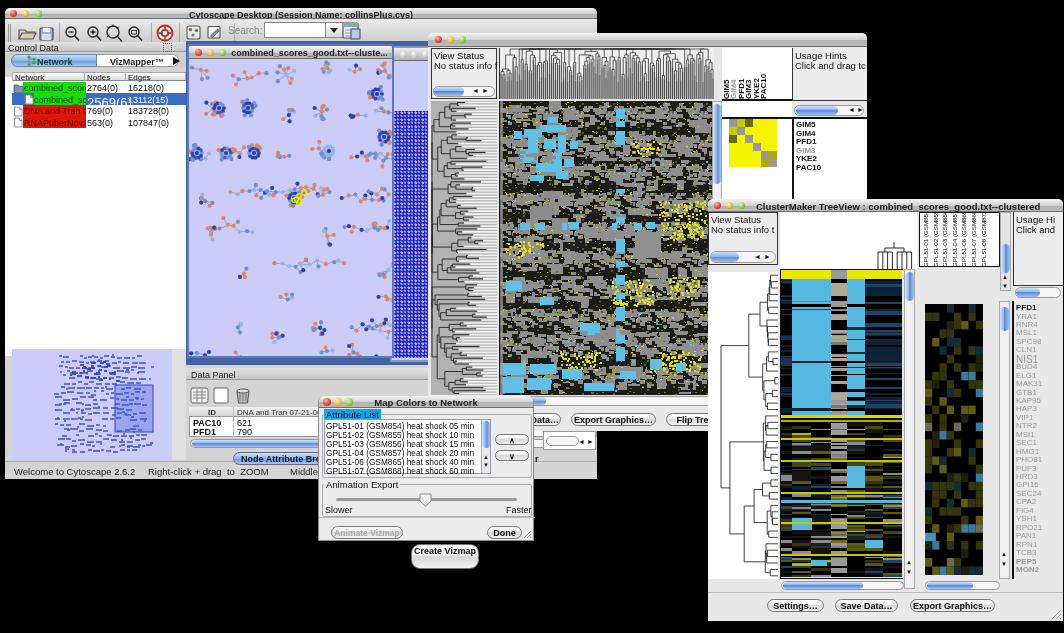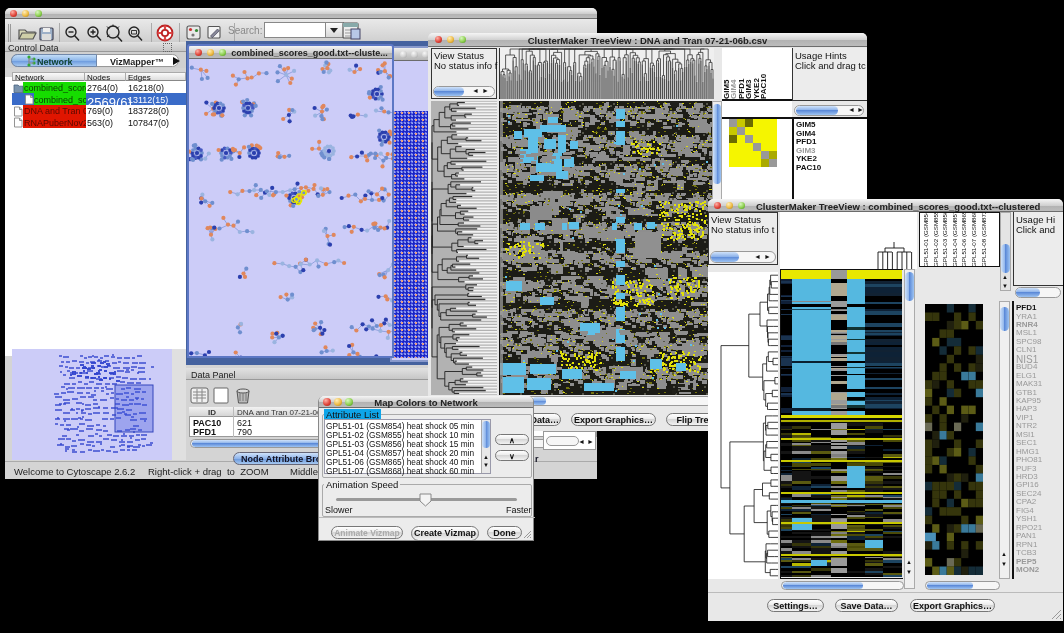--- a/index.html
+++ b/index.html
@@ -15,20 +15,21 @@
 .sb{position:absolute;background:#f6f6f6;border:1px solid #999;border-radius:6px}
 .sbthumb{position:absolute;border-radius:5px;background:linear-gradient(180deg,#cfe2fa,#8fb4ea 45%,#5c8ad8 50%,#9ec4f2)}
 .sbthumbv{position:absolute;border-radius:5px;background:linear-gradient(90deg,#cfe2fa,#8fb4ea 45%,#5c8ad8 50%,#9ec4f2)}
 .lbl{position:absolute;white-space:nowrap}
 </style></head><body>
 <div class="win" style="left:5px;top:8px;width:592px;height:471px;background:#d4d4d4">
     <div class="tbar" style="height:11px"></div>
     <div class="tl r" style="left:5px;top:2px"></div>
     <div class="tl y" style="left:17px;top:2px"></div>
     <div class="tl g" style="left:30px;top:2px"></div>
+    <div class="ttext" style="top:1.5px;font-size:9px">Cytoscape Desktop (Session Name: collinsPlus.cys)</div>
     <div style="position:absolute;left:0;top:11px;width:592px;height:30px;background:linear-gradient(180deg,#e9e9e9,#d2d2d2 70%,#c2c2c2);border-bottom:1px solid #888"></div>
     <div style="position:absolute;left:3px;top:16px;width:1px;height:20px;background:#999"></div>
     <div style="position:absolute;left:5px;top:16px;width:1px;height:20px;background:#999"></div>
     <div style="position:absolute;left:54px;top:15px;width:1px;height:22px;background:#aaa"></div>
     <div style="position:absolute;left:146px;top:15px;width:1px;height:22px;background:#aaa"></div>
     <div style="position:absolute;left:174px;top:15px;width:1px;height:22px;background:#aaa"></div>
     <div style="position:absolute;left:229px;top:15px;width:1px;height:22px;background:#aaa"></div>
     <svg style="position:absolute;left:8px;top:9px" width="350" height="33">
 <g fill="none" stroke="#444" stroke-width="1.2">
 <path d="M6 22V13h6l2 2h8v2" fill="#d8d8b8" stroke="#555"></path>
@@ -715,21 +716,20 @@
   </div>
 <div style="position:absolute;left:543px;top:431px;width:53px;height:19px;background:#fff;border:1px solid #999"></div>
 <div class="sb" style="left:546px;top:436px;width:33px;height:10px;border-radius:5px"></div>
 <div class="lbl" style="left:578px;top:438px;font-size:7px;color:#111">◄</div>
 <div class="lbl" style="left:587px;top:438px;font-size:7px;color:#111">►</div>
 <div class="win" style="left:428px;top:33px;width:439px;height:398px">
     <div class="tbar" style="height:14px"></div>
     <div class="tl r" style="left:7px;top:3px"></div>
     <div class="tl y" style="left:19px;top:3px"></div>
     <div class="tl g" style="left:31px;top:3px"></div>
-    <div class="ttext" style="top:2px;font-size:9.5px">ClusterMaker TreeView : DNA and Tran 07-21-06b.csv</div>
     <div style="position:absolute;left:3px;top:15px;width:66px;height:51px;background:#ececec;border:1px solid #333"></div>
     <div class="lbl" style="left:6px;top:17px;font-size:9.5px;color:#111">View Status</div>
     <div class="lbl" style="left:6px;top:27px;font-size:9.5px;color:#111">No status info f</div>
     <div class="sb" style="left:5px;top:53px;width:62px;height:11px"></div>
     <div class="sbthumb" style="left:6px;top:54px;width:30px;height:9px"></div>
     <div class="lbl" style="left:44px;top:54px;font-size:7px;color:#111">◄</div>
     <div class="lbl" style="left:54px;top:54px;font-size:7px;color:#111">►</div>
     <div style="position:absolute;left:71px;top:15px;width:214px;height:51px;border-left:1px solid #333;border-bottom:2px solid #111"><svg width="214" height="51">
         <rect width="214" height="51" fill="#efefef"></rect>
         <path d="M1.0 25.7V51M3.0 28.3V51M5.0 29.5V51M7.1 32.7V51M9.1 28.3V51M11.1 32.3V51M13.1 12.6V51M15.1 22.2V51M17.2 32.8V51M19.2 26.3V51M21.2 31.8V51M23.2 14.5V51M25.2 22.3V51M27.3 17.4V51M29.3 24.0V51M31.3 24.6V51M33.3 12.3V51M35.3 16.8V51M37.3 18.1V51M39.4 32.2V51M41.4 28.8V51M43.4 15.5V51M45.4 29.5V51M47.4 15.1V51M49.5 25.6V51M51.5 14.8V51M53.5 12.0V51M55.5 31.2V51M57.5 16.6V51M59.6 16.7V51M61.6 33.6V51M63.6 31.2V51M65.6 18.4V51M67.6 33.2V51M69.7 23.9V51M71.7 26.9V51M73.7 16.5V51M75.7 32.7V51M77.7 27.2V51M79.7 33.3V51M81.8 31.7V51M83.8 18.6V51M85.8 19.9V51M87.8 15.7V51M89.8 15.2V51M91.9 13.4V51M93.9 18.6V51M95.9 25.3V51M97.9 12.1V51M99.9 26.9V51M102.0 19.4V51M104.0 18.8V51M106.0 30.0V51M108.0 22.6V51M110.0 18.9V51M112.0 22.6V51M114.1 27.5V51M116.1 13.3V51M118.1 33.5V51M120.1 12.5V51M122.1 28.5V51M124.2 30.6V51M126.2 12.4V51M128.2 29.3V51M130.2 20.1V51M132.2 24.7V51M134.3 12.2V51M136.3 13.0V51M138.3 16.0V51M140.3 33.0V51M142.3 16.3V51M144.3 28.6V51M146.4 32.5V51M148.4 32.7V51M150.4 19.6V51M152.4 19.8V51M154.4 23.5V51M156.5 29.1V51M158.5 14.4V51M160.5 28.5V51M162.5 29.5V51M164.5 30.9V51M166.6 12.8V51M168.6 32.8V51M170.6 14.0V51M172.6 19.5V51M174.6 25.4V51M176.7 32.2V51M178.7 19.5V51M180.7 32.3V51M182.7 24.0V51M184.7 18.9V51M186.7 19.0V51M188.8 15.9V51M190.8 13.7V51M192.8 15.3V51M194.8 27.2V51M196.8 33.9V51M198.9 15.6V51M200.9 13.1V51M202.9 33.7V51M204.9 23.7V51M206.9 20.9V51M209.0 17.2V51M211.0 25.1V51M213.0 30.2V51" stroke="#4f4f4f" stroke-width="1.3" fill="none"></path>
@@ -1931,21 +1931,21 @@
         <rect x="50.8" y="262.5" width="7.2" height="8.5" fill="#142c38"></rect>
         <rect x="0" y="228.7" width="10.9" height="8.5" fill="#4a90b8"></rect>
       </svg></div>
     <div style="position:absolute;left:291px;top:102px;width:11px;height:278px;background:#f0f0f0;border:1px solid #aaa"></div>
     <div class="sbthumbv" style="left:292px;top:108px;width:9px;height:24px"></div>
     <div class="lbl" style="left:293px;top:352px;font-size:6px;color:#111">▲</div>
     <div class="lbl" style="left:293px;top:362px;font-size:6px;color:#111">▼</div>
     <div style="position:absolute;left:304px;top:102px;width:2px;height:278px;background:#111"></div>
     <div class="lbl" style="left:308px;top:104.0px;font-size:8px;font-weight:bold;color:#111">PFD1</div>
     <div class="lbl" style="left:308px;top:112.5px;font-size:8px;font-weight:normal;color:#999">YRA1</div>
-    <div class="lbl" style="left:308px;top:120.9px;font-size:8px;font-weight:bold;color:#999">RNR4</div>
+    <div class="lbl" style="left:308px;top:120.9px;font-size:8px;font-weight:normal;color:#999">RNR4</div>
     <div class="lbl" style="left:308px;top:129.3px;font-size:8px;font-weight:normal;color:#999">MSL1</div>
     <div class="lbl" style="left:308px;top:137.8px;font-size:8px;font-weight:normal;color:#999">SPC98</div>
     <div class="lbl" style="left:308px;top:146.2px;font-size:8px;font-weight:normal;color:#999">CLN1</div>
     <div class="lbl" style="left:308px;top:154.7px;font-size:10px;font-weight:normal;color:#999">NIS1</div>
     <div class="lbl" style="left:308px;top:163.1px;font-size:8px;font-weight:normal;color:#999">BUD4</div>
     <div class="lbl" style="left:308px;top:171.6px;font-size:8px;font-weight:normal;color:#999">ELG1</div>
     <div class="lbl" style="left:308px;top:180.1px;font-size:8px;font-weight:normal;color:#999">MAK31</div>
     <div class="lbl" style="left:308px;top:188.5px;font-size:8px;font-weight:normal;color:#999">GTB1</div>
     <div class="lbl" style="left:308px;top:196.9px;font-size:8px;font-weight:normal;color:#999">KAP95</div>
     <div class="lbl" style="left:308px;top:205.4px;font-size:8px;font-weight:normal;color:#999">HAP3</div>
@@ -1995,26 +1995,26 @@
     <div class="lbl" style="left:7px;top:51.5px;font-size:8.3px;color:#111">GPL51-04 (GSM857) heat shock 20 min</div>
     <div class="lbl" style="left:7px;top:60.5px;font-size:8.3px;color:#111">GPL51-06 (GSM865) heat shock 40 min</div>
     <div class="lbl" style="left:7px;top:69.5px;font-size:8.3px;color:#111">GPL51-07 (GSM868) heat shock 60 min</div>
     <div style="position:absolute;left:162px;top:24px;width:9px;height:53px;background:#e8e8e8;border-left:1px solid #aaa"></div>
     <div class="sbthumbv" style="left:163px;top:25px;width:8px;height:27px"></div>
     <div class="lbl" style="left:164px;top:58px;font-size:6px;color:#111">▲</div>
     <div class="lbl" style="left:164px;top:66px;font-size:6px;color:#111">▼</div>
     <div class="abtn" style="left:176px;top:38px;width:34px;height:11px;font-size:8px;line-height:11px">∧</div>
     <div class="abtn" style="left:176px;top:54px;width:34px;height:11px;font-size:8px;line-height:11px">∨</div>
     <div style="position:absolute;left:3px;top:88px;width:210px;height:33px;border:1px solid #aaa;border-radius:2px"></div>
-    <div class="lbl" style="left:5px;top:83px;font-size:9.5px;color:#111;background:#ececec;padding:0 2px">Animation Speed</div>
+    <div class="lbl" style="left:5px;top:83px;font-size:9.5px;color:#111;background:#ececec;padding:0 2px">Animation Export</div>
     <div style="position:absolute;left:17px;top:102px;width:181px;height:3px;background:#999;border-radius:2px"></div>
     <svg style="position:absolute;left:100px;top:96px" width="13" height="15">
       <path d="M1 2h11v7l-5.5 5L1 9z" fill="#f4f4f4" stroke="#888"></path>
     </svg>
     <div class="lbl" style="left:6px;top:109px;font-size:9px;color:#111">Slower</div>
     <div class="lbl" style="left:187px;top:109px;font-size:9px;color:#111">Faster</div>
     <div style="position:absolute;left:0px;top:121px;width:216px;height:1px;background:#bbb"></div>
     <div class="abtn" style="left:12px;top:130px;width:72px;height:13px;font-size:8.5px;line-height:13px;color:#aaa">Animate Vizmap</div>
-    <div class="abtn" style="left:92px;top:130px;width:68px;height:15px;font-size:9px;line-height:13px">Create Vizmap</div>
+    <div class="abtn" style="left:92px;top:148px;width:68px;height:25px;font-size:9px;line-height:13px">Create Vizmap</div>
     <div class="abtn" style="left:168px;top:130px;width:35px;height:13px;font-size:9px;line-height:13px">Done</div>
     <svg style="position:absolute;right:1px;bottom:1px" width="10" height="10">
       <path d="M2 9L9 2M5 9L9 5M8 9L9 8" stroke="#999" stroke-width="1"></path>
     </svg>
   </div>
 </body></html>

